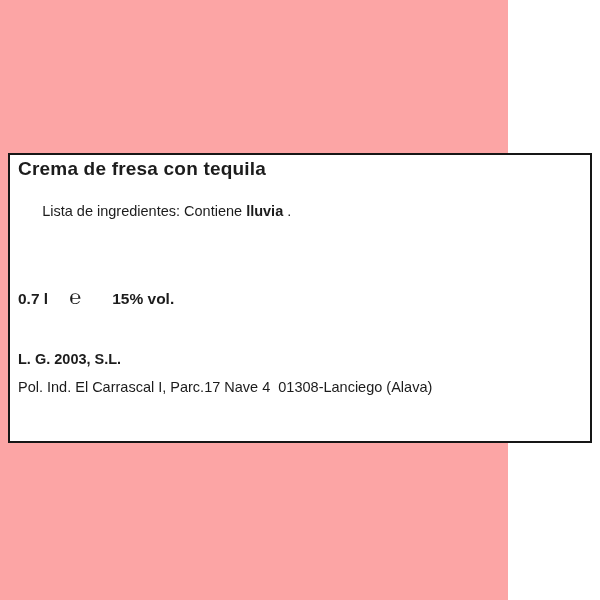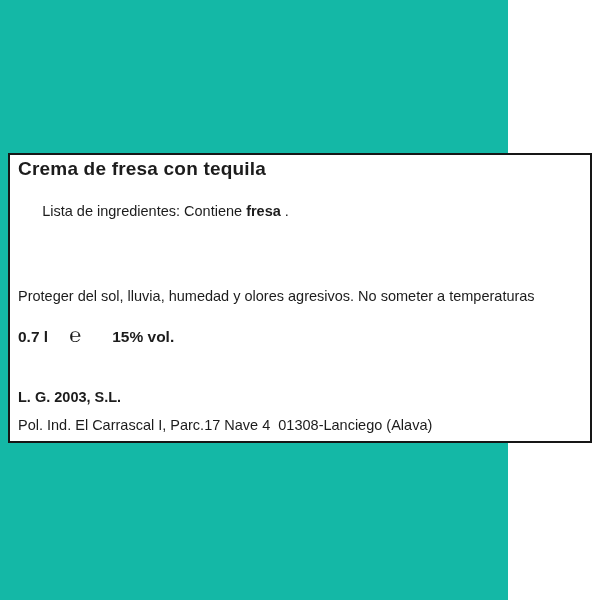--- a/index.html
+++ b/index.html
@@ -6,21 +6,21 @@
   html, body {
     width: 600px; height: 600px;
     background: #ffffff;
     font-family: "Liberation Sans", "DejaVu Sans", sans-serif;
     color: #1c1c1c;
     overflow: hidden;
   }
   .canvas {
     position: relative;
     width: 508px; height: 600px;
-    background: #14b8a6;
+    background: #fca5a5;
   }
   .label-box {
     position: absolute;
     left: 8px; top: 153px;
     width: 584px; height: 290px;
     border: 2px solid #161616;
     background: #ffffff;
     padding: 2px 8px 0 8px;
   }
   .product-title {
@@ -70,25 +70,24 @@
 </style>
 </head>
 <body>
 
 <div class="canvas">
   <div class="label-box">
 
     <div class="product-title">Crema de fresa con tequila</div>
 
     <div class="ingredients-line">
-      <span>Lista de ingredientes: Contiene </span><span class="allergen">fresa</span><span> .</span>
+      <span>Lista de ingredientes: Contiene </span><span class="allergen">lluvia</span><span> .</span>
     </div>
 
     <div class="warning-block">
-      <div class="warning-line">Proteger del sol, lluvia, humedad y olores agresivos. No someter a temperaturas</div>
     </div>
 
     <div class="volume-line">
       <span>0.7 l</span>
       <span class="e-mark">℮</span>
       <span class="alcohol">15% vol.</span>
     </div>
 
     <div class="producer-block">
       <div class="producer-name producer-line">L. G. 2003, S.L.</div>

